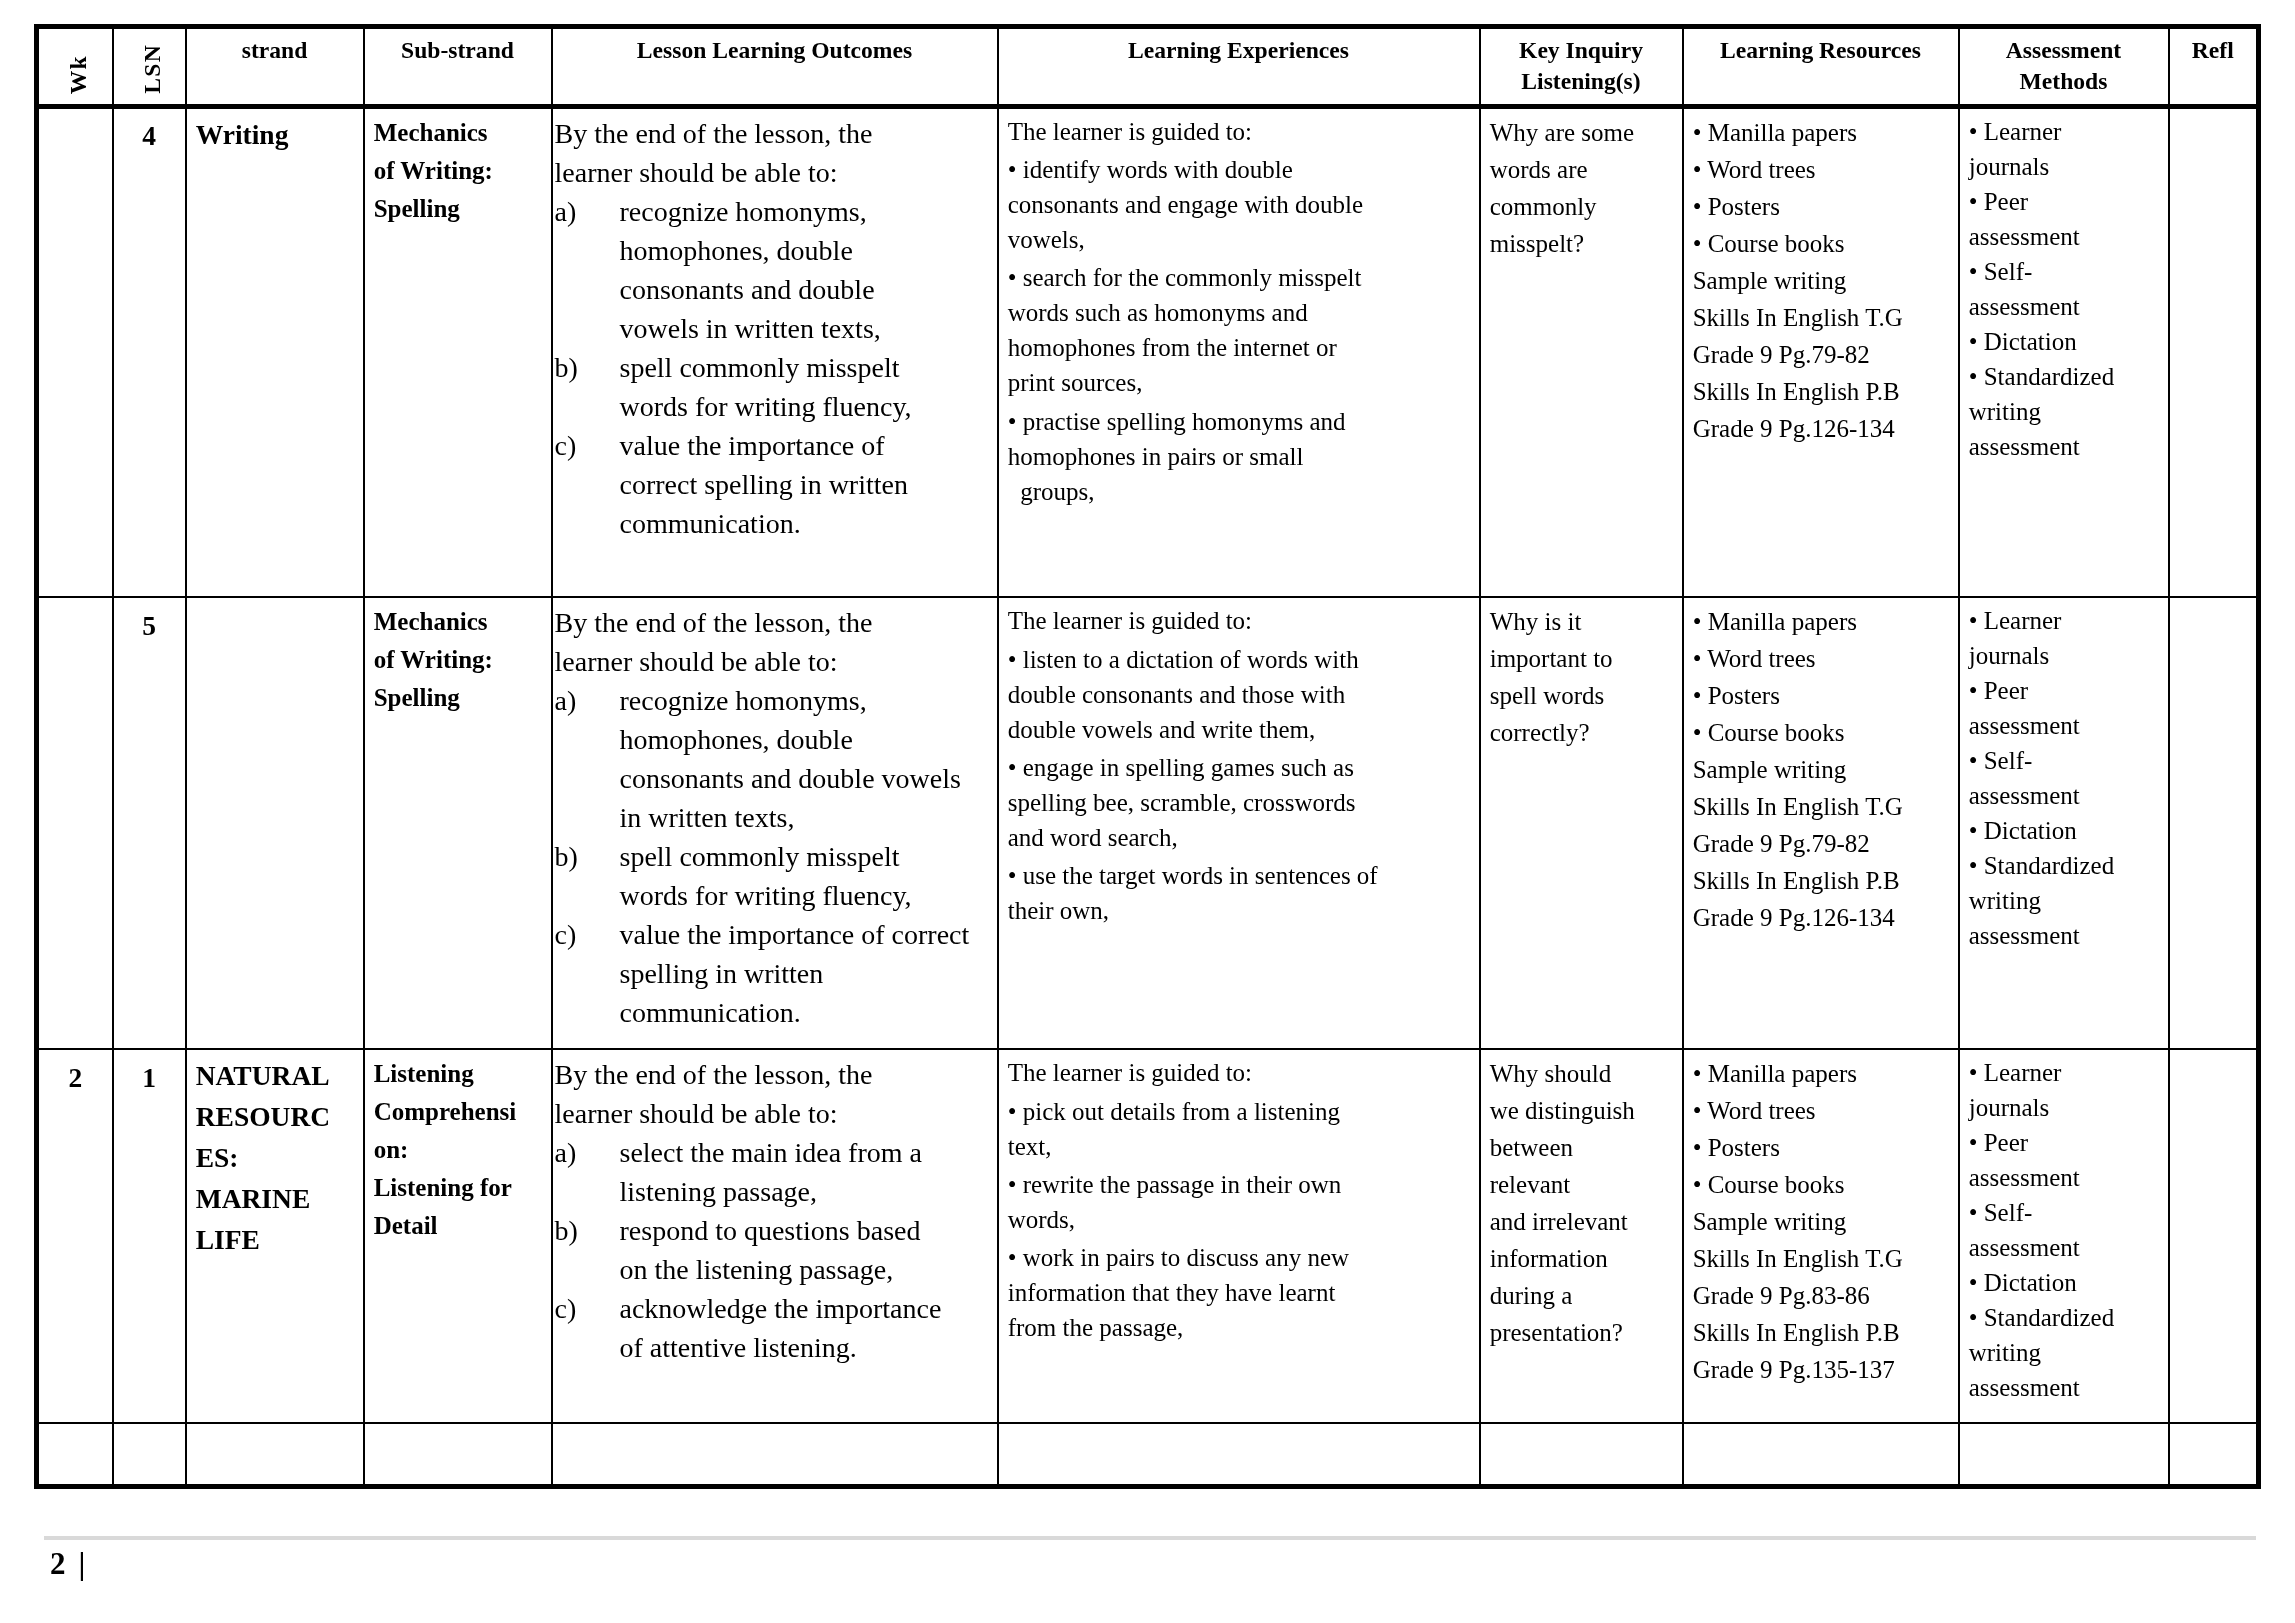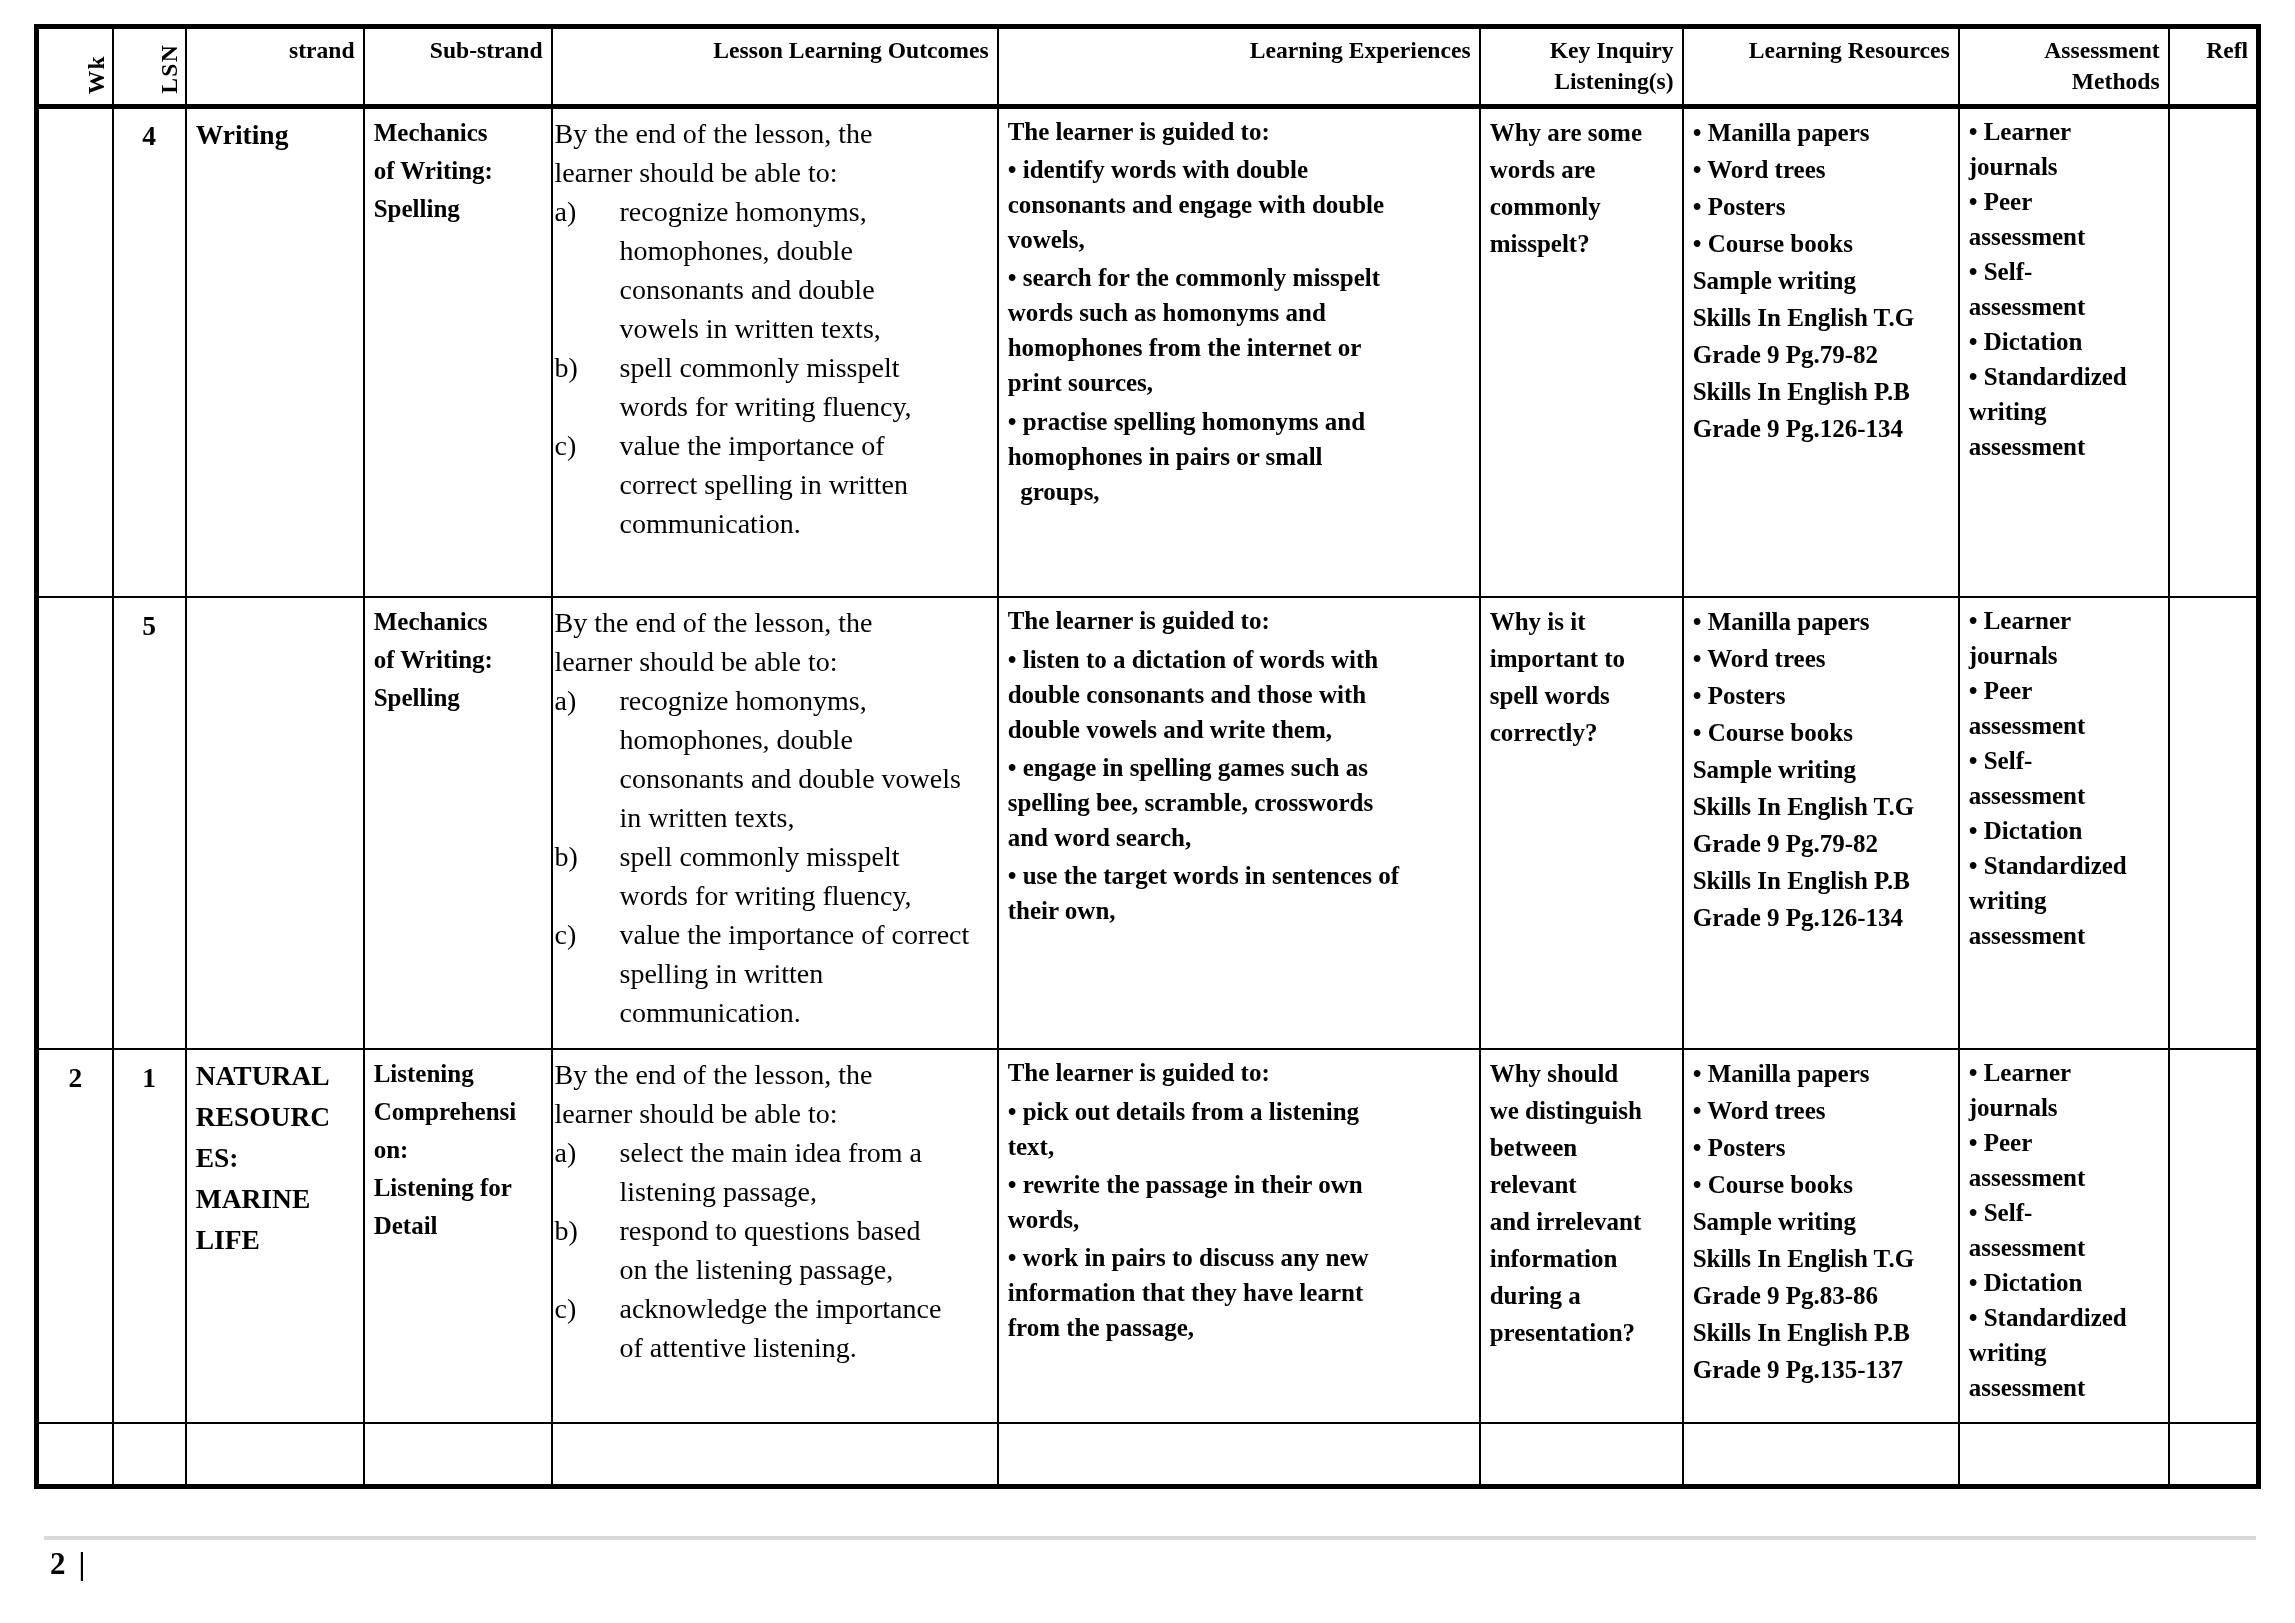--- a/index.html
+++ b/index.html
@@ -25,21 +25,21 @@
   col.c5 { width: 482px; }
   col.c6 { width: 203px; }
   col.c7 { width: 276px; }
   col.c8 { width: 210px; }
   col.c9 { width: 90px; }
 
   th, td { border: 2.6px solid #000; vertical-align: top; overflow: hidden; padding: 5.2px 9.2px; }
   thead th {
     border-bottom-width: 5.9px;
     font-size: 23.6px; line-height: 31px; font-weight: bold;
-    text-align: right; padding: 6.5px 7.9px;
+    text-align: center; padding: 6.5px 7.9px;
   }
   thead th.rot-cell { vertical-align: bottom; padding: 2.6px 2.6px 1.3px 10.5px; overflow: visible; }
   .rot {
     display: inline-block;
     writing-mode: vertical-rl;
     transform: rotate(180deg);
     font-weight: bold; font-size: 23.6px; letter-spacing: 1.3px;
     line-height: 1;
   }
 
@@ -54,21 +54,21 @@
   td.c-wk, td.c-lsn { font-weight: bold; font-size: 27.5px; text-align: center; padding-top: 11.8px; }
   .strand { font-weight: bold; font-size: 27.5px; line-height: 41px; }
   .sub { font-size: 25px; line-height: 38px; font-weight: bold; }
 
   td.c-llo { font-size: 28px; line-height: 39px; padding-left: 2px; }
   .llo-intro { margin: 0; }
   .llo-item { display: flex; }
   .llo-marker { flex: 0 0 65px; }
   .llo-text { flex: 1 1 auto; }
 
-  td.c-le, td.c-kiq, td.c-lr, td.c-am { font-size: 25px; line-height: 35px; font-weight: bold; }
+  td.c-le, td.c-kiq, td.c-lr, td.c-am { font-size: 25px; line-height: 35px; }
   td.c-kiq { line-height: 37px; }
   td.c-lr { line-height: 37px; }
   .para { margin: 0 0 3.3px 0; }
 
   .footer-rule { position: absolute; left: 44px; top: 1536px; width: 2212px; height: 3.9px; background: #d9d9d9; }
   .footer-text { position: absolute; left: 50px; top: 1546px; font-size: 31px; font-weight: bold; letter-spacing: 2.6px; }
 </style>
 </head>
 <body>
 

